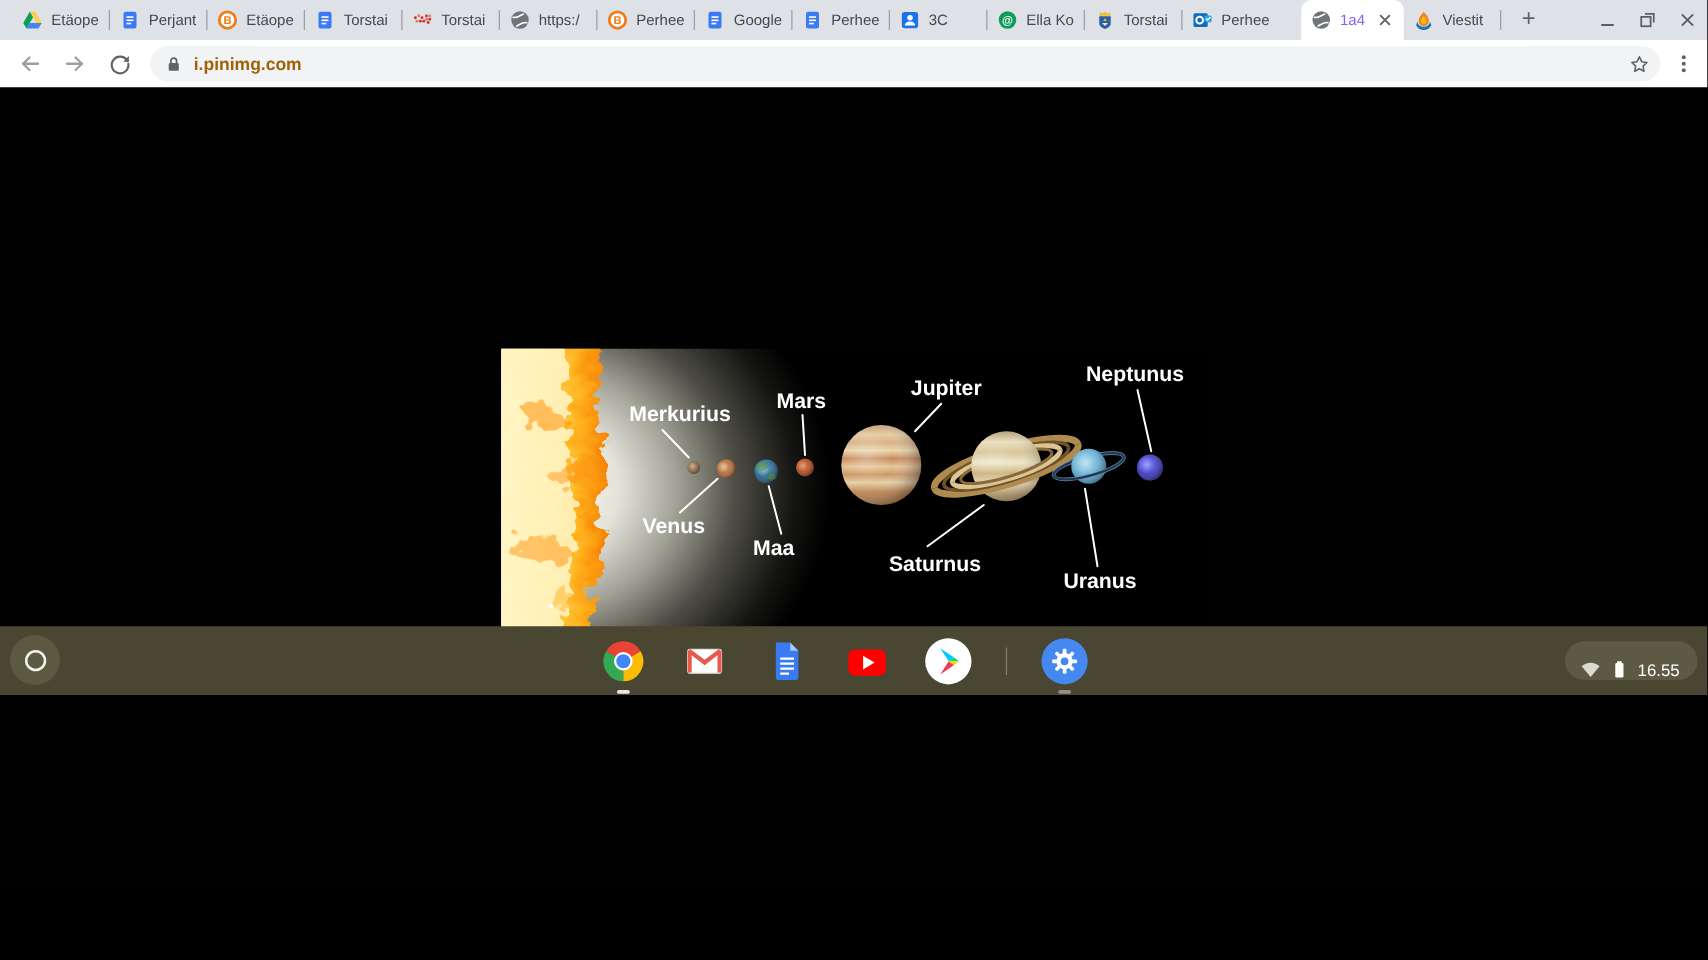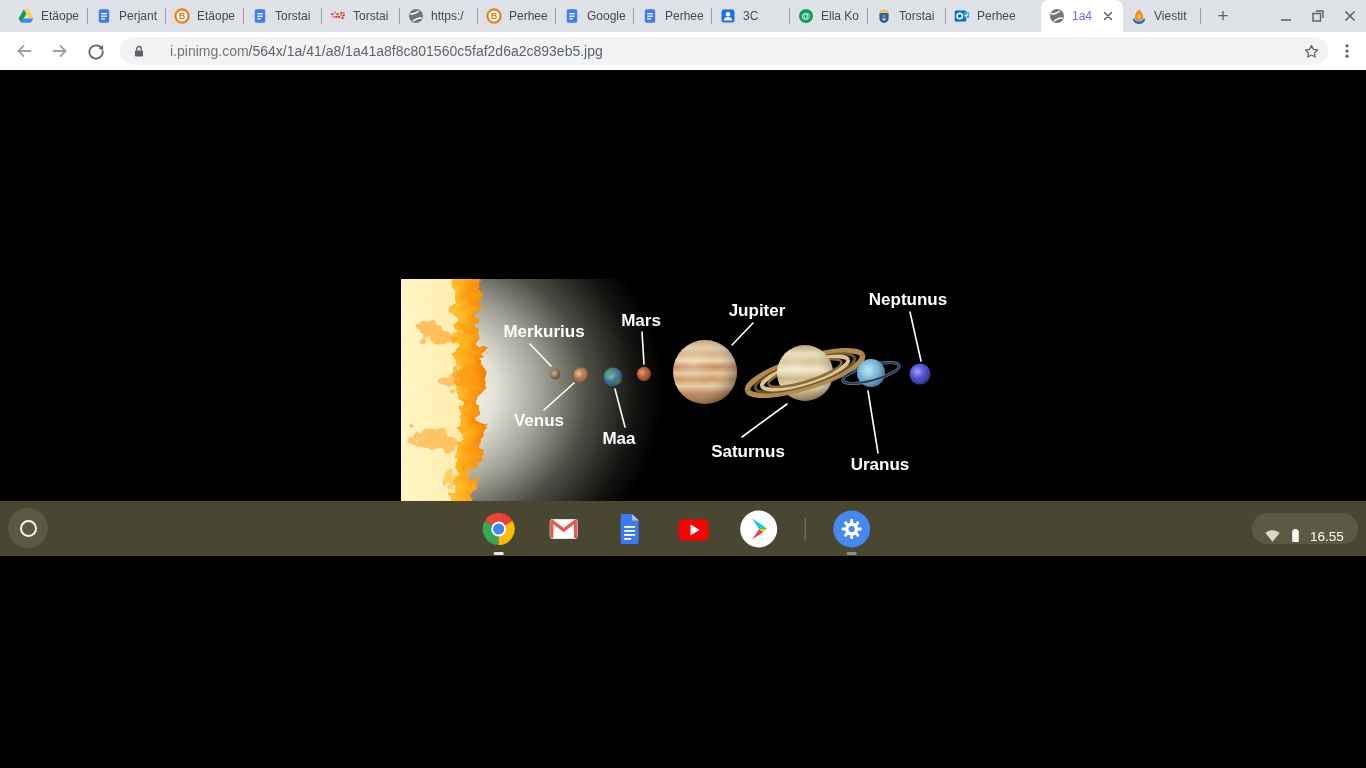--- a/index.html
+++ b/index.html
@@ -24,21 +24,21 @@
   .wincontrols { margin-left:auto; display:flex; }
   .winbtn { width:32px; height:32px; display:flex; align-items:center; justify-content:center; }
 
   
   .toolbar { position:absolute; top:32px; left:0; right:0; height:38px; background:#fff;
              display:flex; align-items:center; padding:0 6px; }
   .navbtn { width:28px; height:28px; margin:0 4px; display:flex; align-items:center;
             justify-content:center; border-radius:50%; }
   .omnibox { flex:1; height:28px; background:#f1f3f4; border-radius:14px; margin:0 6px;
              display:flex; align-items:center; padding:0 6px 0 12px; font-size:14px; }
-  .omnibox .domain { color:#737373; margin-left:24px; }
+  .omnibox .domain { color:#a16207; margin-left:9px;font-weight:bold; }
   .omnibox .path   { color:#5f6368; }
   .omnibox .star { margin-left:auto; width:22px; height:22px; display:flex;
                    align-items:center; justify-content:center; }
   .menubtn { width:26px; height:26px; display:flex; align-items:center; justify-content:center; }
 
   
   .content { position:absolute; top:70px; left:0; right:0; height:643px; background:#010101; }
   .pageimg { position:absolute; left:401px; top:209px; width:564px; height:224px; }
 
   
@@ -261,21 +261,20 @@
         <path d="M19.2 9.5 A8 8 0 1 0 20 12" stroke="#5f6368" stroke-width="2.1" stroke-linecap="round"></path>
         <path d="M20.5 4.5 V10 H15" fill="#5f6368" stroke="none"></path>
       </svg>
     </div>
     <div class="omnibox">
       <svg width="14" height="15" viewBox="0 0 16 16">
         <rect x="3.4" y="6.8" width="9.2" height="7" rx="1.2" fill="#5f6368"></rect>
         <path d="M5.4 6.8 V4.9 a2.6 2.6 0 0 1 5.2 0 V6.8" fill="none" stroke="#5f6368" stroke-width="1.6"></path>
       </svg>
       <span class="domain">i.pinimg.com</span>
-        <span class="path">/564x/1a/41/a8/1a41a8f8c801560c5faf2d6a2c893eb5.jpg</span>
       <div class="star">
         <svg width="17" height="17" viewBox="0 0 24 24" fill="none" stroke="#5f6368" stroke-width="1.8" stroke-linejoin="round">
           <path d="M12 3.6 l2.6 5.4 5.9 .8 -4.3 4.1 1 5.9 -5.2 -2.8 -5.2 2.8 1 -5.9 -4.3 -4.1 5.9 -.8 Z"></path>
         </svg>
       </div>
     </div>
     <div class="menubtn">
       <svg width="16" height="16" viewBox="0 0 16 16" fill="#5f6368">
         <circle cx="8" cy="2.8" r="1.6"></circle>
           <circle cx="8" cy="8" r="1.6"></circle>

